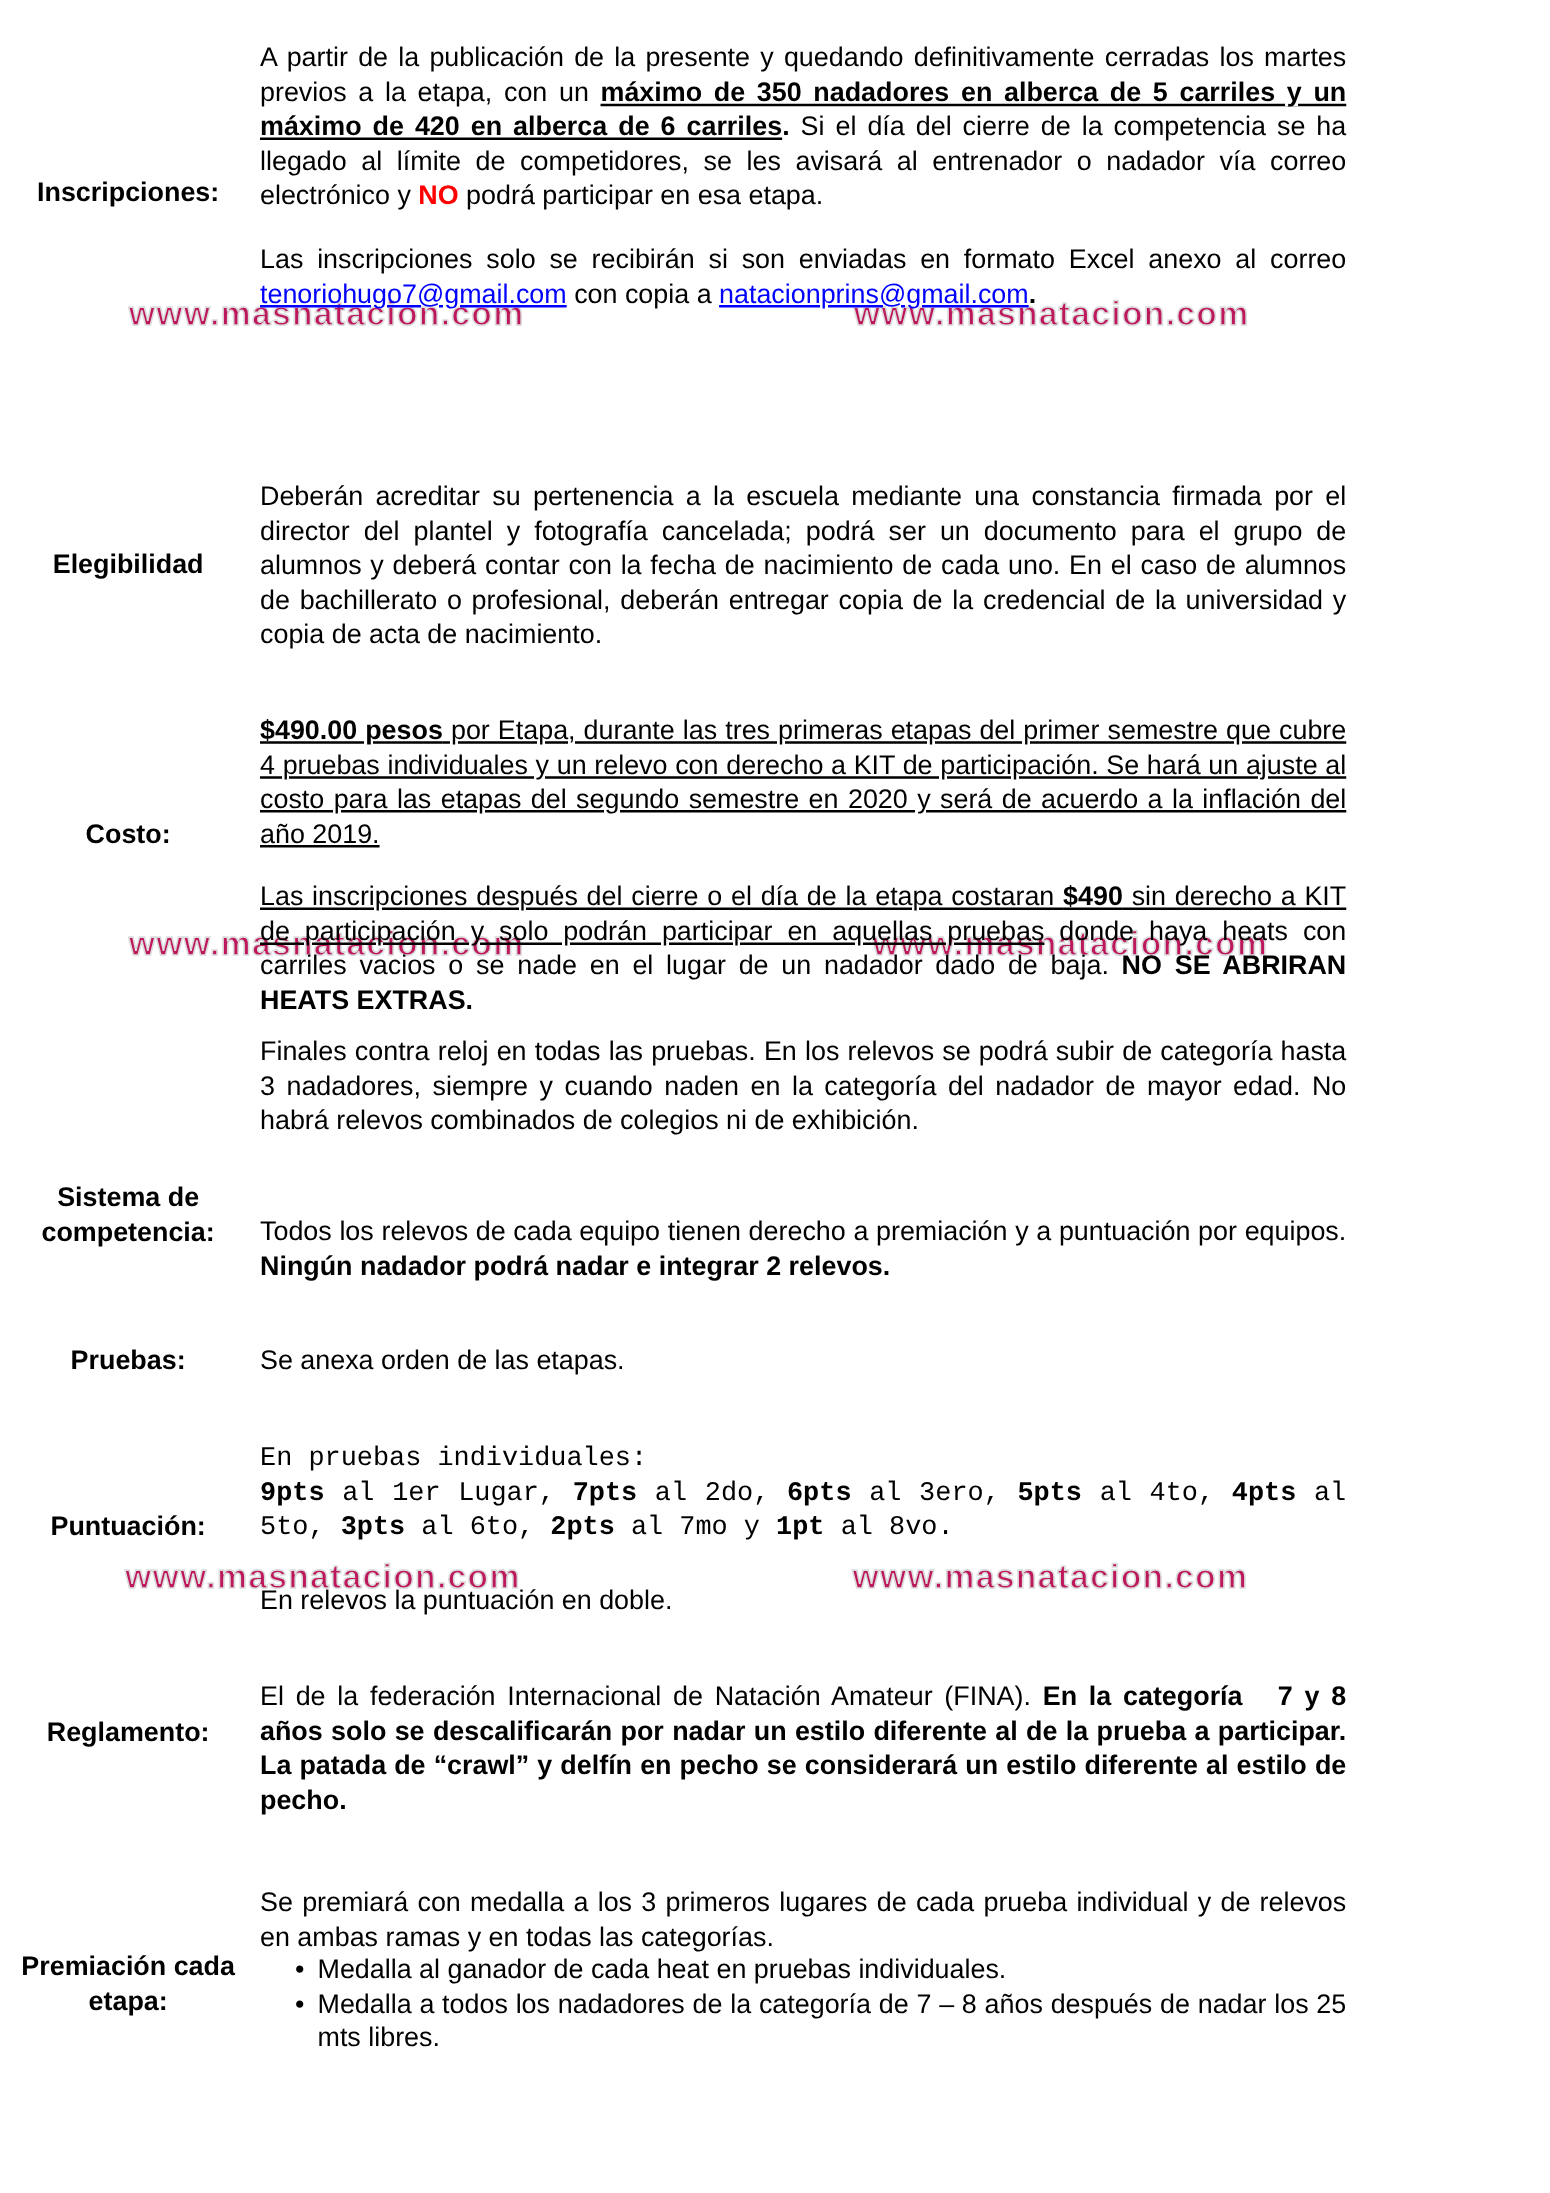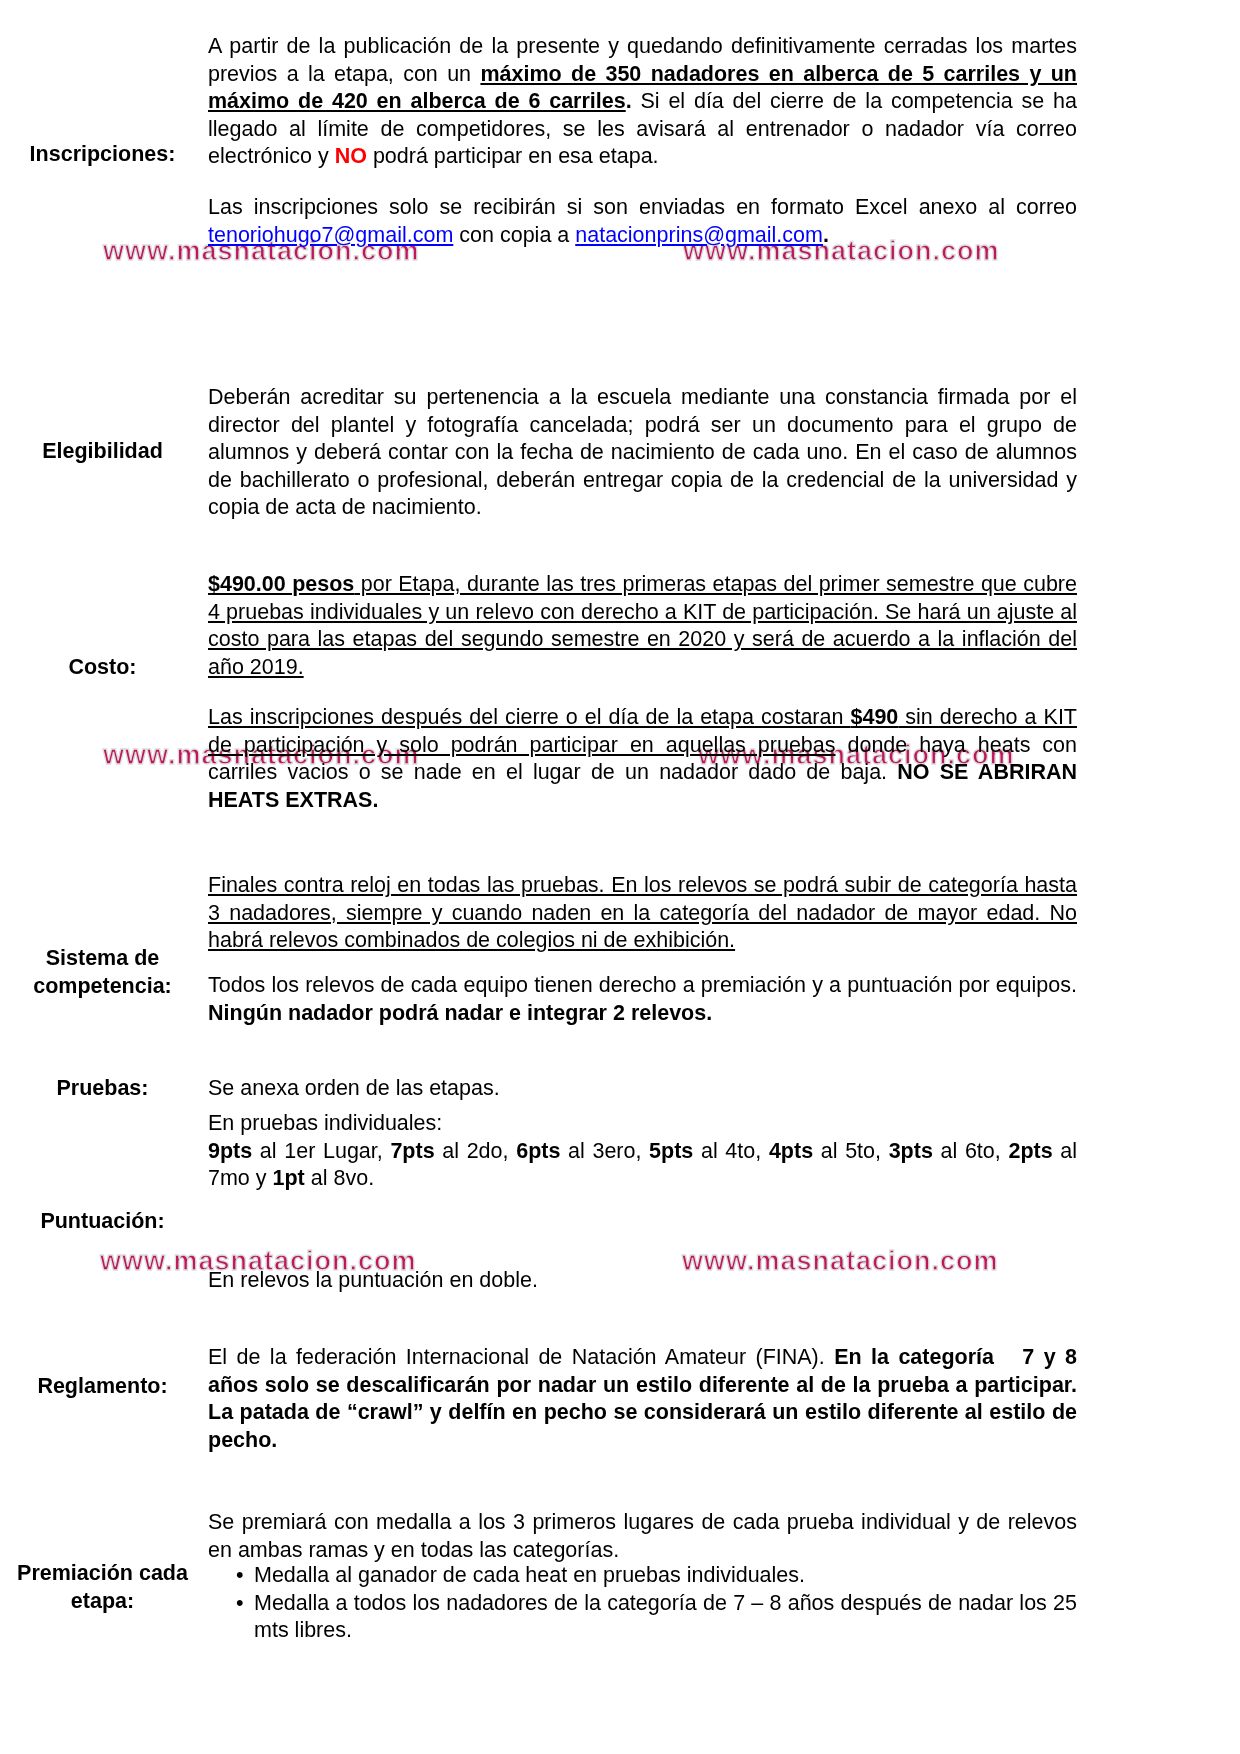--- a/index.html
+++ b/index.html
@@ -92,33 +92,33 @@
   </p>
 
   <p class="para" style="top:571px;text-decoration:underline;">
     <span class="b">$490.00 pesos</span><span> por Etapa, durante las tres primeras etapas del primer semestre que cubre 4 pruebas individuales y un relevo con derecho a KIT de participación. Se hará un ajuste al costo para las etapas del segundo semestre en 2020 y será de acuerdo a la inflación del año 2019.</span>
   </p>
 
   <p class="para" style="top:704px;">
     <span class="u">Las inscripciones después del cierre o el día de la etapa costaran </span><span class="bu">$490</span><span class="u"> sin derecho a KIT de participación y solo podrán participar en aquellas pruebas</span><span> donde haya heats con carriles vacios o se nade en el lugar de un nadador dado de baja. </span><span class="b">NO SE ABRIRAN HEATS EXTRAS.</span>
   </p>
 
-  <p class="para" style="top:872px;text-decoration:underline;">
+  <p class="para" style="top:828px;">
     <span>Finales contra reloj en todas las pruebas. En los relevos se podrá subir de categoría hasta 3 nadadores, siempre y cuando naden en la categoría del nadador de mayor edad. No habrá relevos combinados de colegios ni de exhibición.</span>
   </p>
 
   <p class="para" style="top:972px;">
     <span>Todos los relevos de cada equipo tienen derecho a premiación y a puntuación por equipos. </span><span class="b">Ningún nadador podrá nadar e integrar 2 relevos.</span>
   </p>
 
   <p class="para" style="top:1075px;">
     <span>Se anexa orden de las etapas.</span>
   </p>
 
-  <p class="para" style="top:1110px;">
+  <p class="para" style="top:1154px;font-family:Liberation Mono, monospace;">
     <span>En pruebas individuales:</span><br>
     <span class="b">9pts</span><span> al 1er Lugar, </span><span class="b">7pts</span><span> al 2do, </span><span class="b">6pts</span><span> al 3ero, </span><span class="b">5pts</span><span> al 4to, </span><span class="b">4pts</span><span> al 5to, </span><span class="b">3pts</span><span> al 6to, </span><span class="b">2pts</span><span> al 7mo y </span><span class="b">1pt</span><span> al 8vo.</span>
   </p>
 
   <p class="para" style="top:1267px;">
     <span>En relevos la puntuación en doble.</span>
   </p>
 
   <p class="para" style="top:1344px;">
     <span>El de la federación Internacional de Natación Amateur (FINA). </span><span class="b">En la categoría &nbsp; 7 y 8 años solo se descalificarán por nadar un estilo diferente al de la prueba a participar. La patada de “crawl” y delfín en pecho se considerará un estilo diferente al estilo de pecho.</span>

